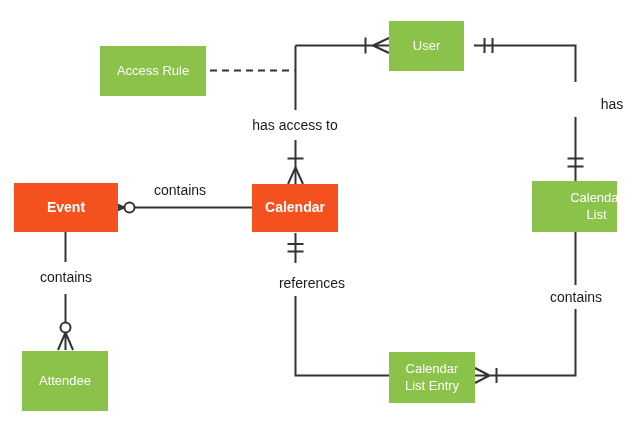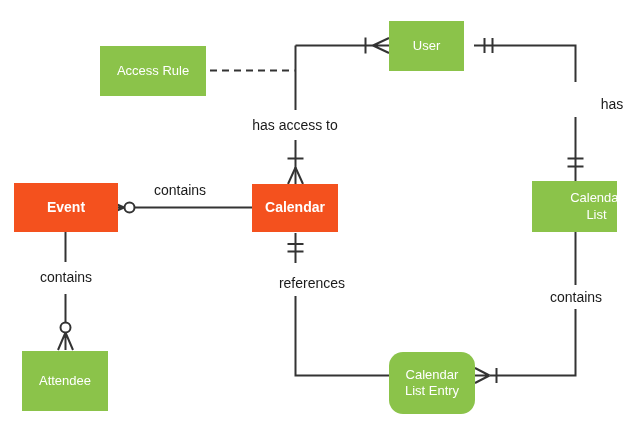--- a/index.html
+++ b/index.html
@@ -79,21 +79,21 @@
   <div class="entity orange" style="left:14px; top:183px; width:104px; height:49px;">Event</div>
 
   <div class="entity orange" style="left:252px; top:184px; width:86px; height:48px;">Calendar</div>
 
   <div class="entity green" style="left:100px; top:46px; width:106px; height:50px;">Access Rule</div>
 
   <div class="entity green" style="left:389px; top:21px; width:75px; height:50px;">User</div>
 
   <div class="entity green" style="left:532px; top:181px; width:85px; height:51px;padding-left:44px;">Calendar List</div>
 
-  <div class="entity green pad" style="left:389px; top:352px; width:86px; height:62px;border-radius:14px;">Calendar List Entry</div>
+  <div class="entity green pad" style="left:389px; top:352px; width:86px; height:51px;">Calendar List Entry</div>
 
   <div class="entity green" style="left:22px; top:351px; width:86px; height:60px;">Attendee</div>
 
   <div class="rel-label" style="left:180px; top:190px;">contains</div>
 
   <div class="rel-label" style="left:66px; top:277px;">contains</div>
 
   <div class="rel-label" style="left:295px; top:125px;">has access to</div>
 
   <div class="rel-label" style="left:572px; top:104px;margin-left:40px;">has</div>

